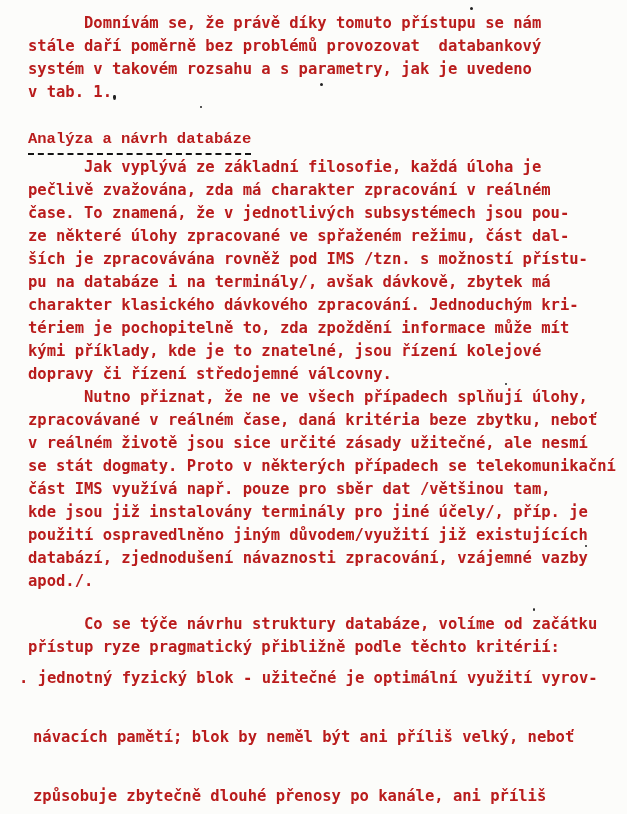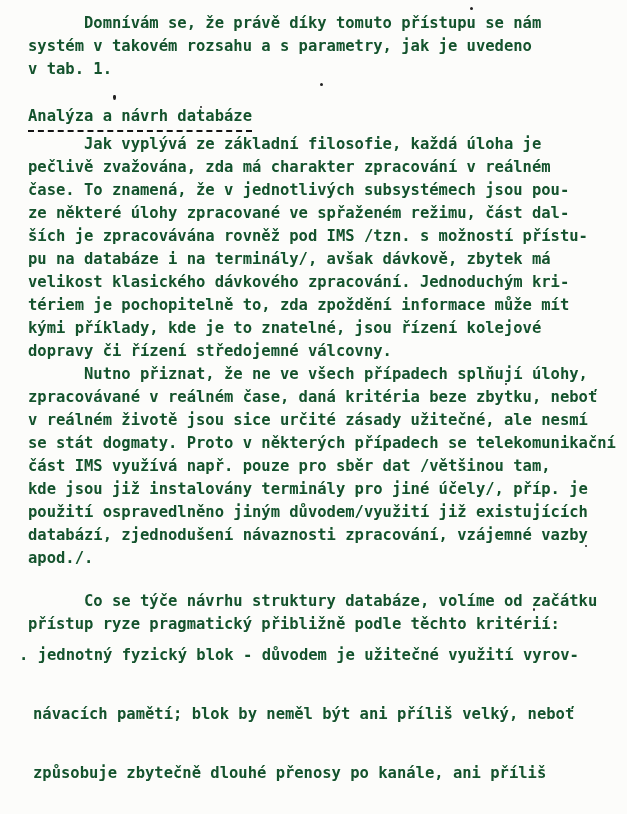--- a/index.html
+++ b/index.html
@@ -12,29 +12,29 @@
   }
   .page {
     position: absolute;
     inset: 0;
     padding: 12px 0 0 28px;
     box-sizing: border-box;
     font-family: "DejaVu Sans Mono", monospace;
     font-weight: bold;
     font-size: 15.5px;
     line-height: 23px;
-    color: #14532d;
+    color: #b91c1c;
     letter-spacing: 0;
   }
   .ln { white-space: pre; }
   .para { margin: 0; }
   .mt11 { }
   .mt7  { margin-top: 20px; }
   .mt8  { margin-top: 8px; }
-  .heading-block { margin-top: 24px; height: 28px; }
+  .heading-block { margin-top: 24px; height: 28px; font-family: Liberation Mono, monospace; }
   .heading-text {
     display: inline-block;
     border-bottom: 2px dashed #131313;
     padding-bottom: 2px;
     white-space: pre;
   }
   .bullet-block { margin-left: -9px; }
   .bullet-block .cont { padding-left: 14px; margin-top: 36px; }
   .speck {
     position: absolute;
@@ -42,36 +42,37 @@
     border-radius: 50%;
   }
 </style>
 </head>
 <body>
 
 <div class="page">
 
   <div class="para">
     <div class="ln">      Domnívám se, že právě díky tomuto přístupu se nám</div>
+    <div class="ln">stále daří poměrně bez problémů provozovat  databankový</div>
     <div class="ln">systém v takovém rozsahu a s parametry, jak je uvedeno</div>
     <div class="ln">v tab. 1.</div>
   </div>
 
   <div class="heading-block">
     <span class="heading-text">Analýza a návrh databáze</span>
   </div>
 
   <div class="para">
     <div class="ln">      Jak vyplývá ze základní filosofie, každá úloha je</div>
     <div class="ln">pečlivě zvažována, zda má charakter zpracování v reálném</div>
     <div class="ln">čase. To znamená, že v jednotlivých subsystémech jsou pou-</div>
     <div class="ln">ze některé úlohy zpracované ve spřaženém režimu, část dal-</div>
     <div class="ln">ších je zpracovávána rovněž pod IMS /tzn. s možností přístu-</div>
     <div class="ln">pu na databáze i na terminály/, avšak dávkově, zbytek má</div>
-    <div class="ln">velikost klasického dávkového zpracování. Jednoduchým kri-</div>
+    <div class="ln">charakter klasického dávkového zpracování. Jednoduchým kri-</div>
     <div class="ln">tériem je pochopitelně to, zda zpoždění informace může mít</div>
     <div class="ln">kými příklady, kde je to znatelné, jsou řízení kolejové</div>
     <div class="ln">dopravy či řízení středojemné válcovny.</div>
   </div>
 
   <div class="para mt11">
     <div class="ln">      Nutno přiznat, že ne ve všech případech splňují úlohy,</div>
     <div class="ln">zpracovávané v reálném čase, daná kritéria beze zbytku, neboť</div>
     <div class="ln">v reálném životě jsou sice určité zásady užitečné, ale nesmí</div>
     <div class="ln">se stát dogmaty. Proto v některých případech se telekomunikační</div>
@@ -81,21 +82,21 @@
     <div class="ln">databází, zjednodušení návaznosti zpracování, vzájemné vazby</div>
     <div class="ln">apod./.</div>
   </div>
 
   <div class="para mt7">
     <div class="ln">      Co se týče návrhu struktury databáze, volíme od začátku</div>
     <div class="ln">přístup ryze pragmatický přibližně podle těchto kritérií:</div>
   </div>
 
   <div class="para mt8 bullet-block">
-    <div class="ln">. jednotný fyzický blok - důvodem je užitečné využití vyrov-</div>
+    <div class="ln">. jednotný fyzický blok - užitečné je optimální využití vyrov-</div>
     <div class="ln cont">návacích pamětí; blok by neměl být ani příliš velký, neboť</div>
     <div class="ln cont">způsobuje zbytečně dlouhé přenosy po kanále, ani příliš</div>
     <div class="ln cont">za optimální považujeme velikost okolo 2K.</div>
   </div>
 
 </div>
 
 <div class="speck" style="left:470px; top:7px;  width:3px; height:3px;"></div>
 <div class="speck" style="left:320px; top:83px; width:3px; height:3px;"></div>
 <div class="speck" style="left:113px; top:95px; width:3px; height:5px; border-radius:40% 40% 60% 60%;"></div>

